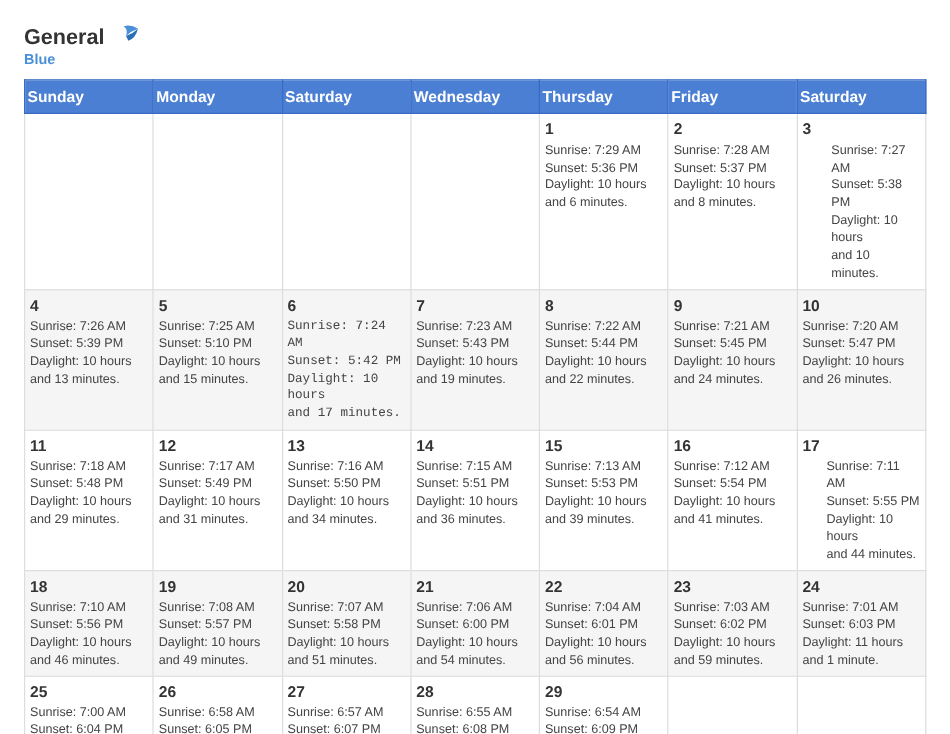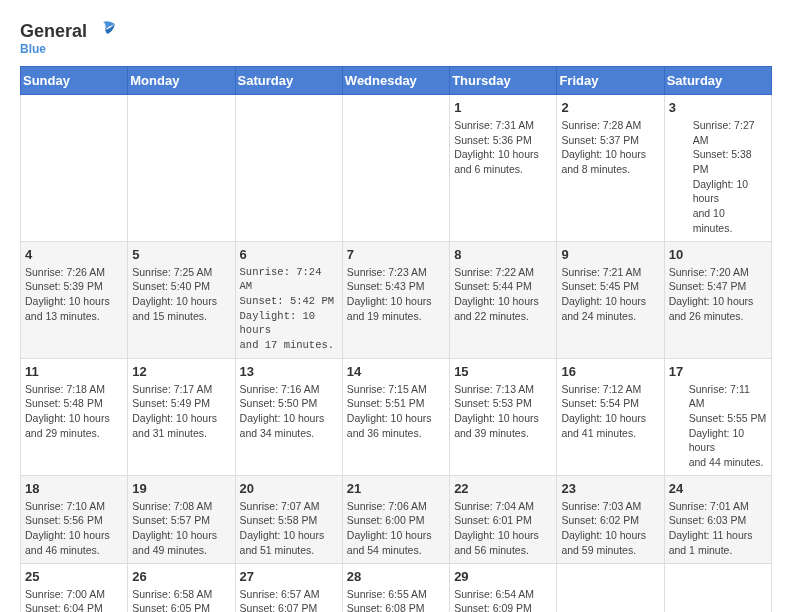--- a/index.html
+++ b/index.html
@@ -121,21 +121,21 @@
       </tr>
   </thead>
   <tbody id="calendar-body">
   <tr>
         <td class="empty-cell"></td>
         <td class="empty-cell"></td>
         <td class="empty-cell"></td>
         <td class="empty-cell"></td>
         <td>
           <div class="day-number">1</div>
-          <div class="day-info" style="white-space: pre-line;">Sunrise: 7:31 AM
+          <div class="day-info" style="white-space: pre-line;">Sunrise: 7:29 AM
 Sunset: 5:36 PM
 Daylight: 10 hours
 and 6 minutes.</div>
         </td>
         <td>
           <div class="day-number">2</div>
           <div class="day-info" style="white-space: pre-line;">Sunrise: 7:28 AM
 Sunset: 5:37 PM
 Daylight: 10 hours
 and 8 minutes.</div>
@@ -152,21 +152,21 @@
         <td>
           <div class="day-number">4</div>
           <div class="day-info" style="white-space: pre-line;">Sunrise: 7:26 AM
 Sunset: 5:39 PM
 Daylight: 10 hours
 and 13 minutes.</div>
         </td>
         <td>
           <div class="day-number">5</div>
           <div class="day-info" style="white-space: pre-line;">Sunrise: 7:25 AM
-Sunset: 5:40 PM
+Sunset: 5:10 PM
 Daylight: 10 hours
 and 15 minutes.</div>
         </td>
         <td>
           <div class="day-number">6</div>
           <div class="day-info" style="white-space: pre-line; font-family: Liberation Mono, monospace;">Sunrise: 7:24 AM
 Sunset: 5:42 PM
 Daylight: 10 hours
 and 17 minutes.</div>
         </td>

